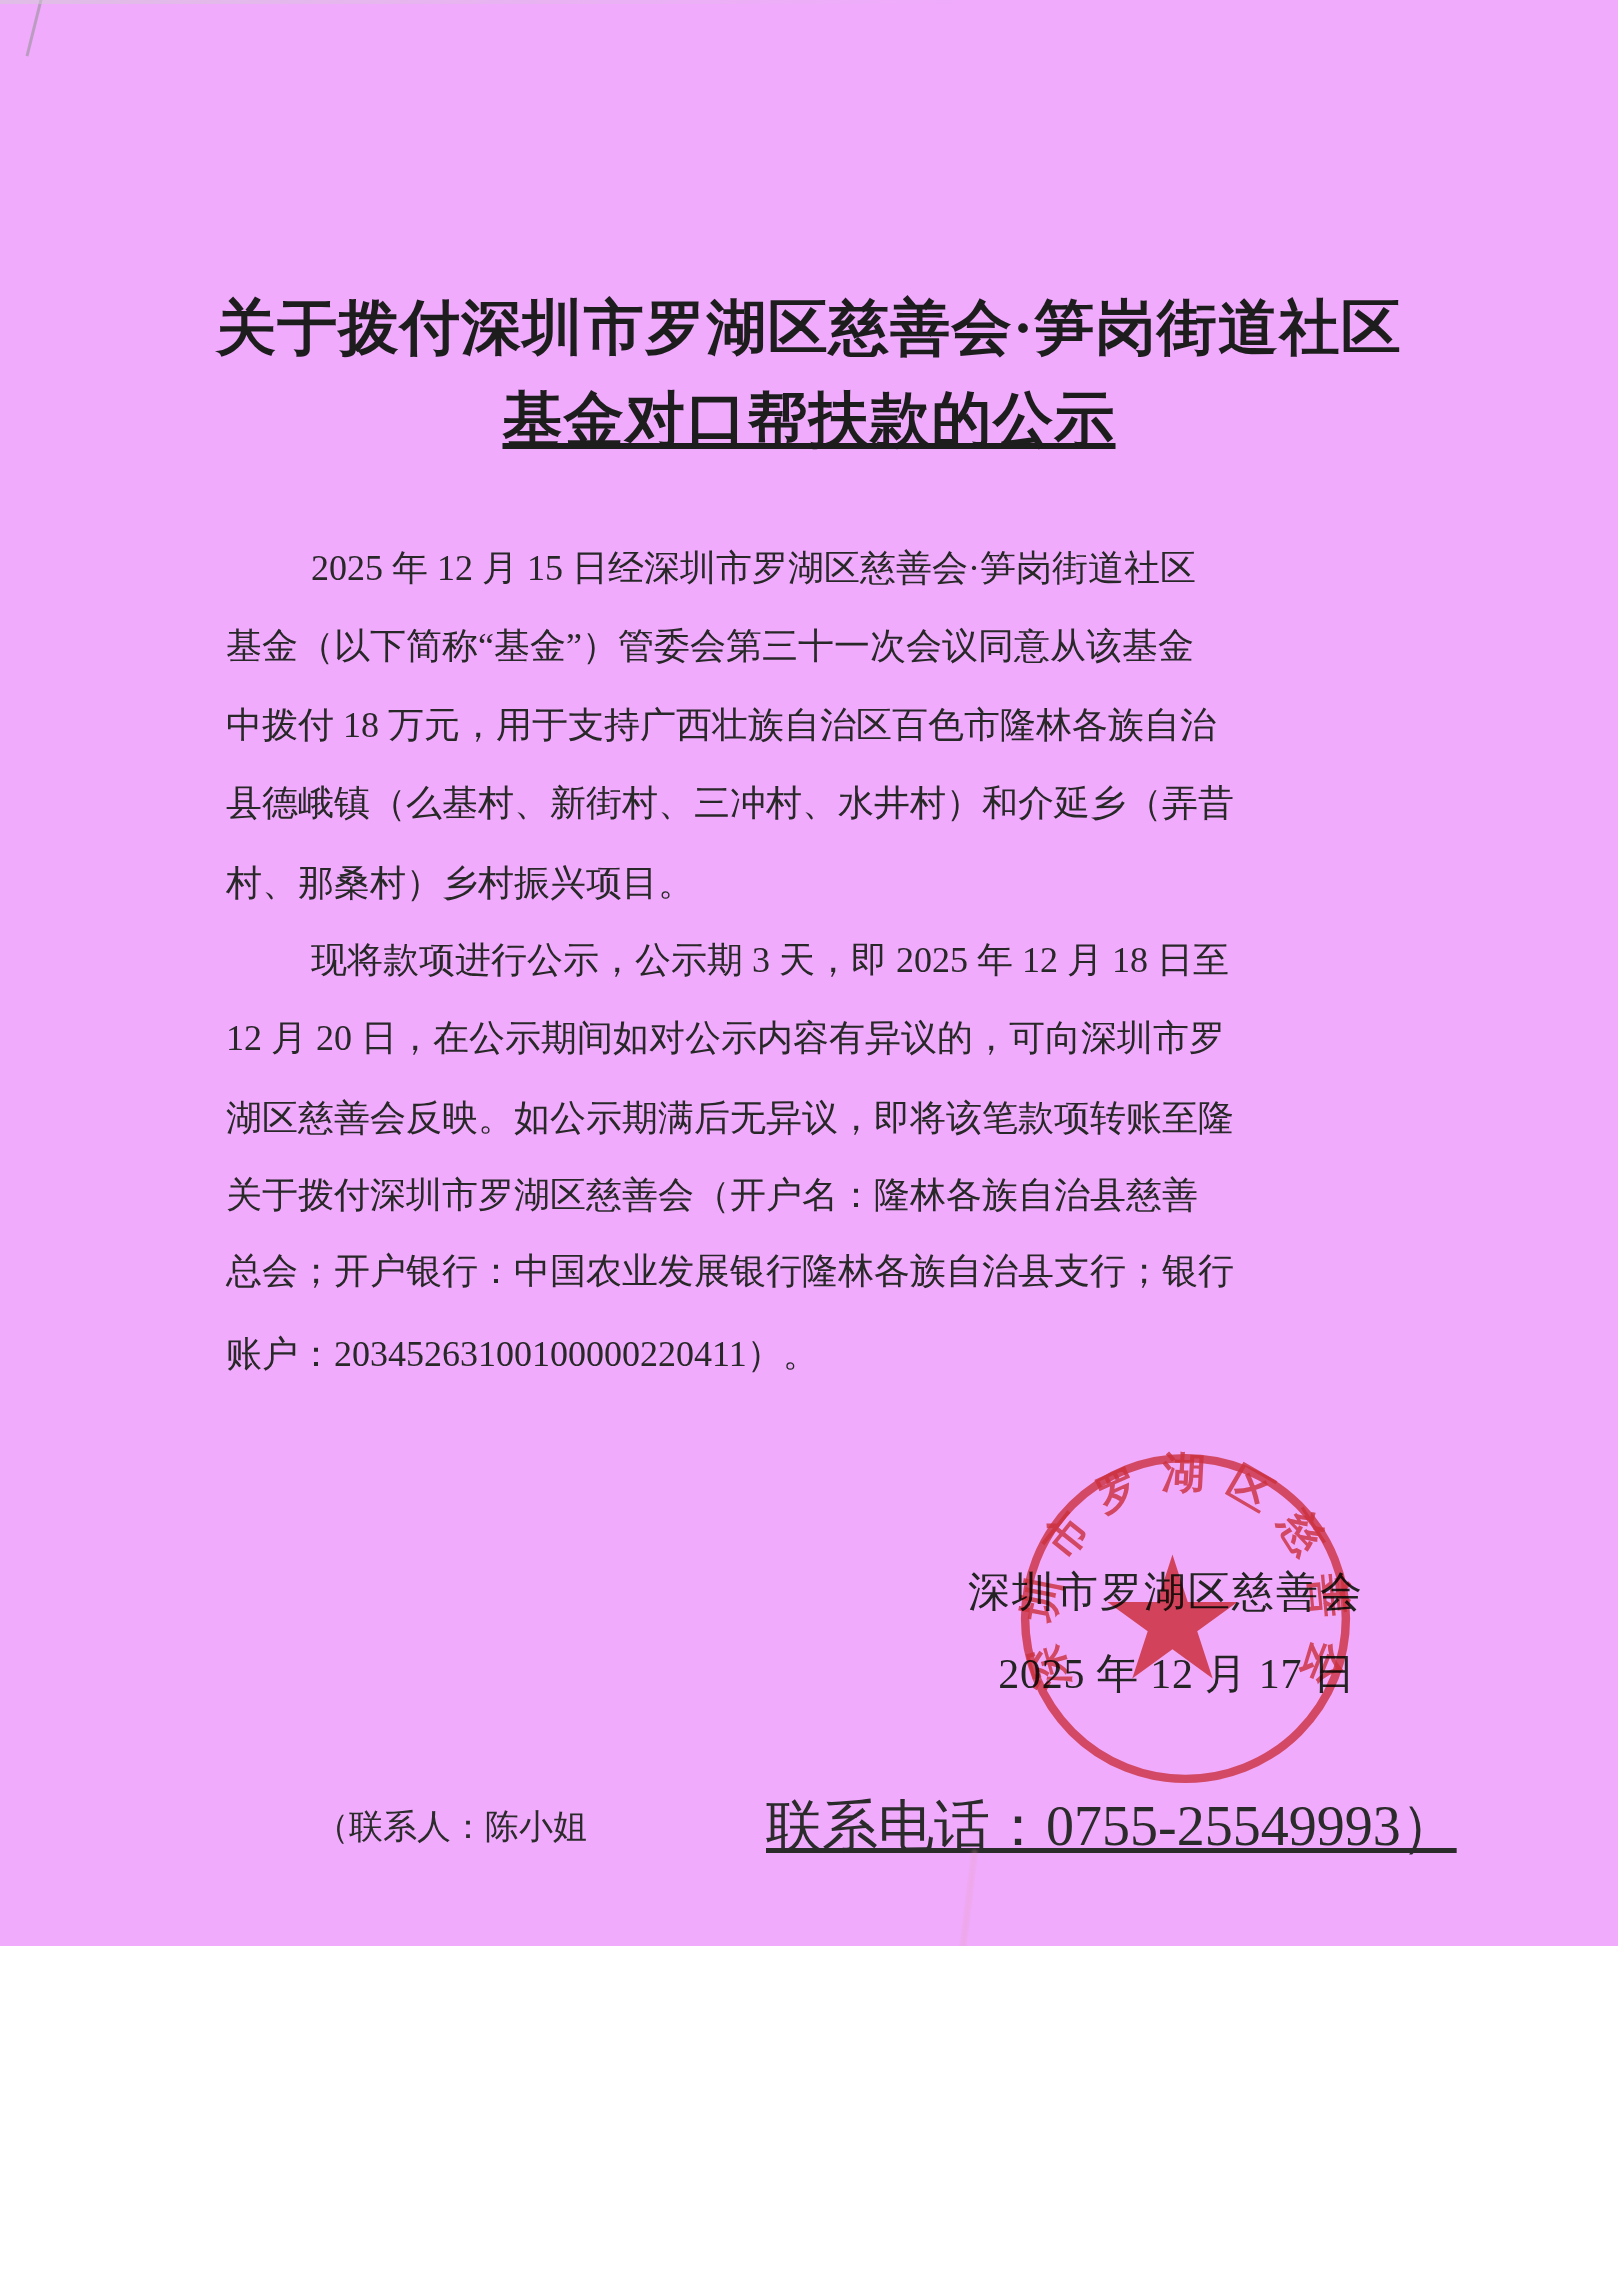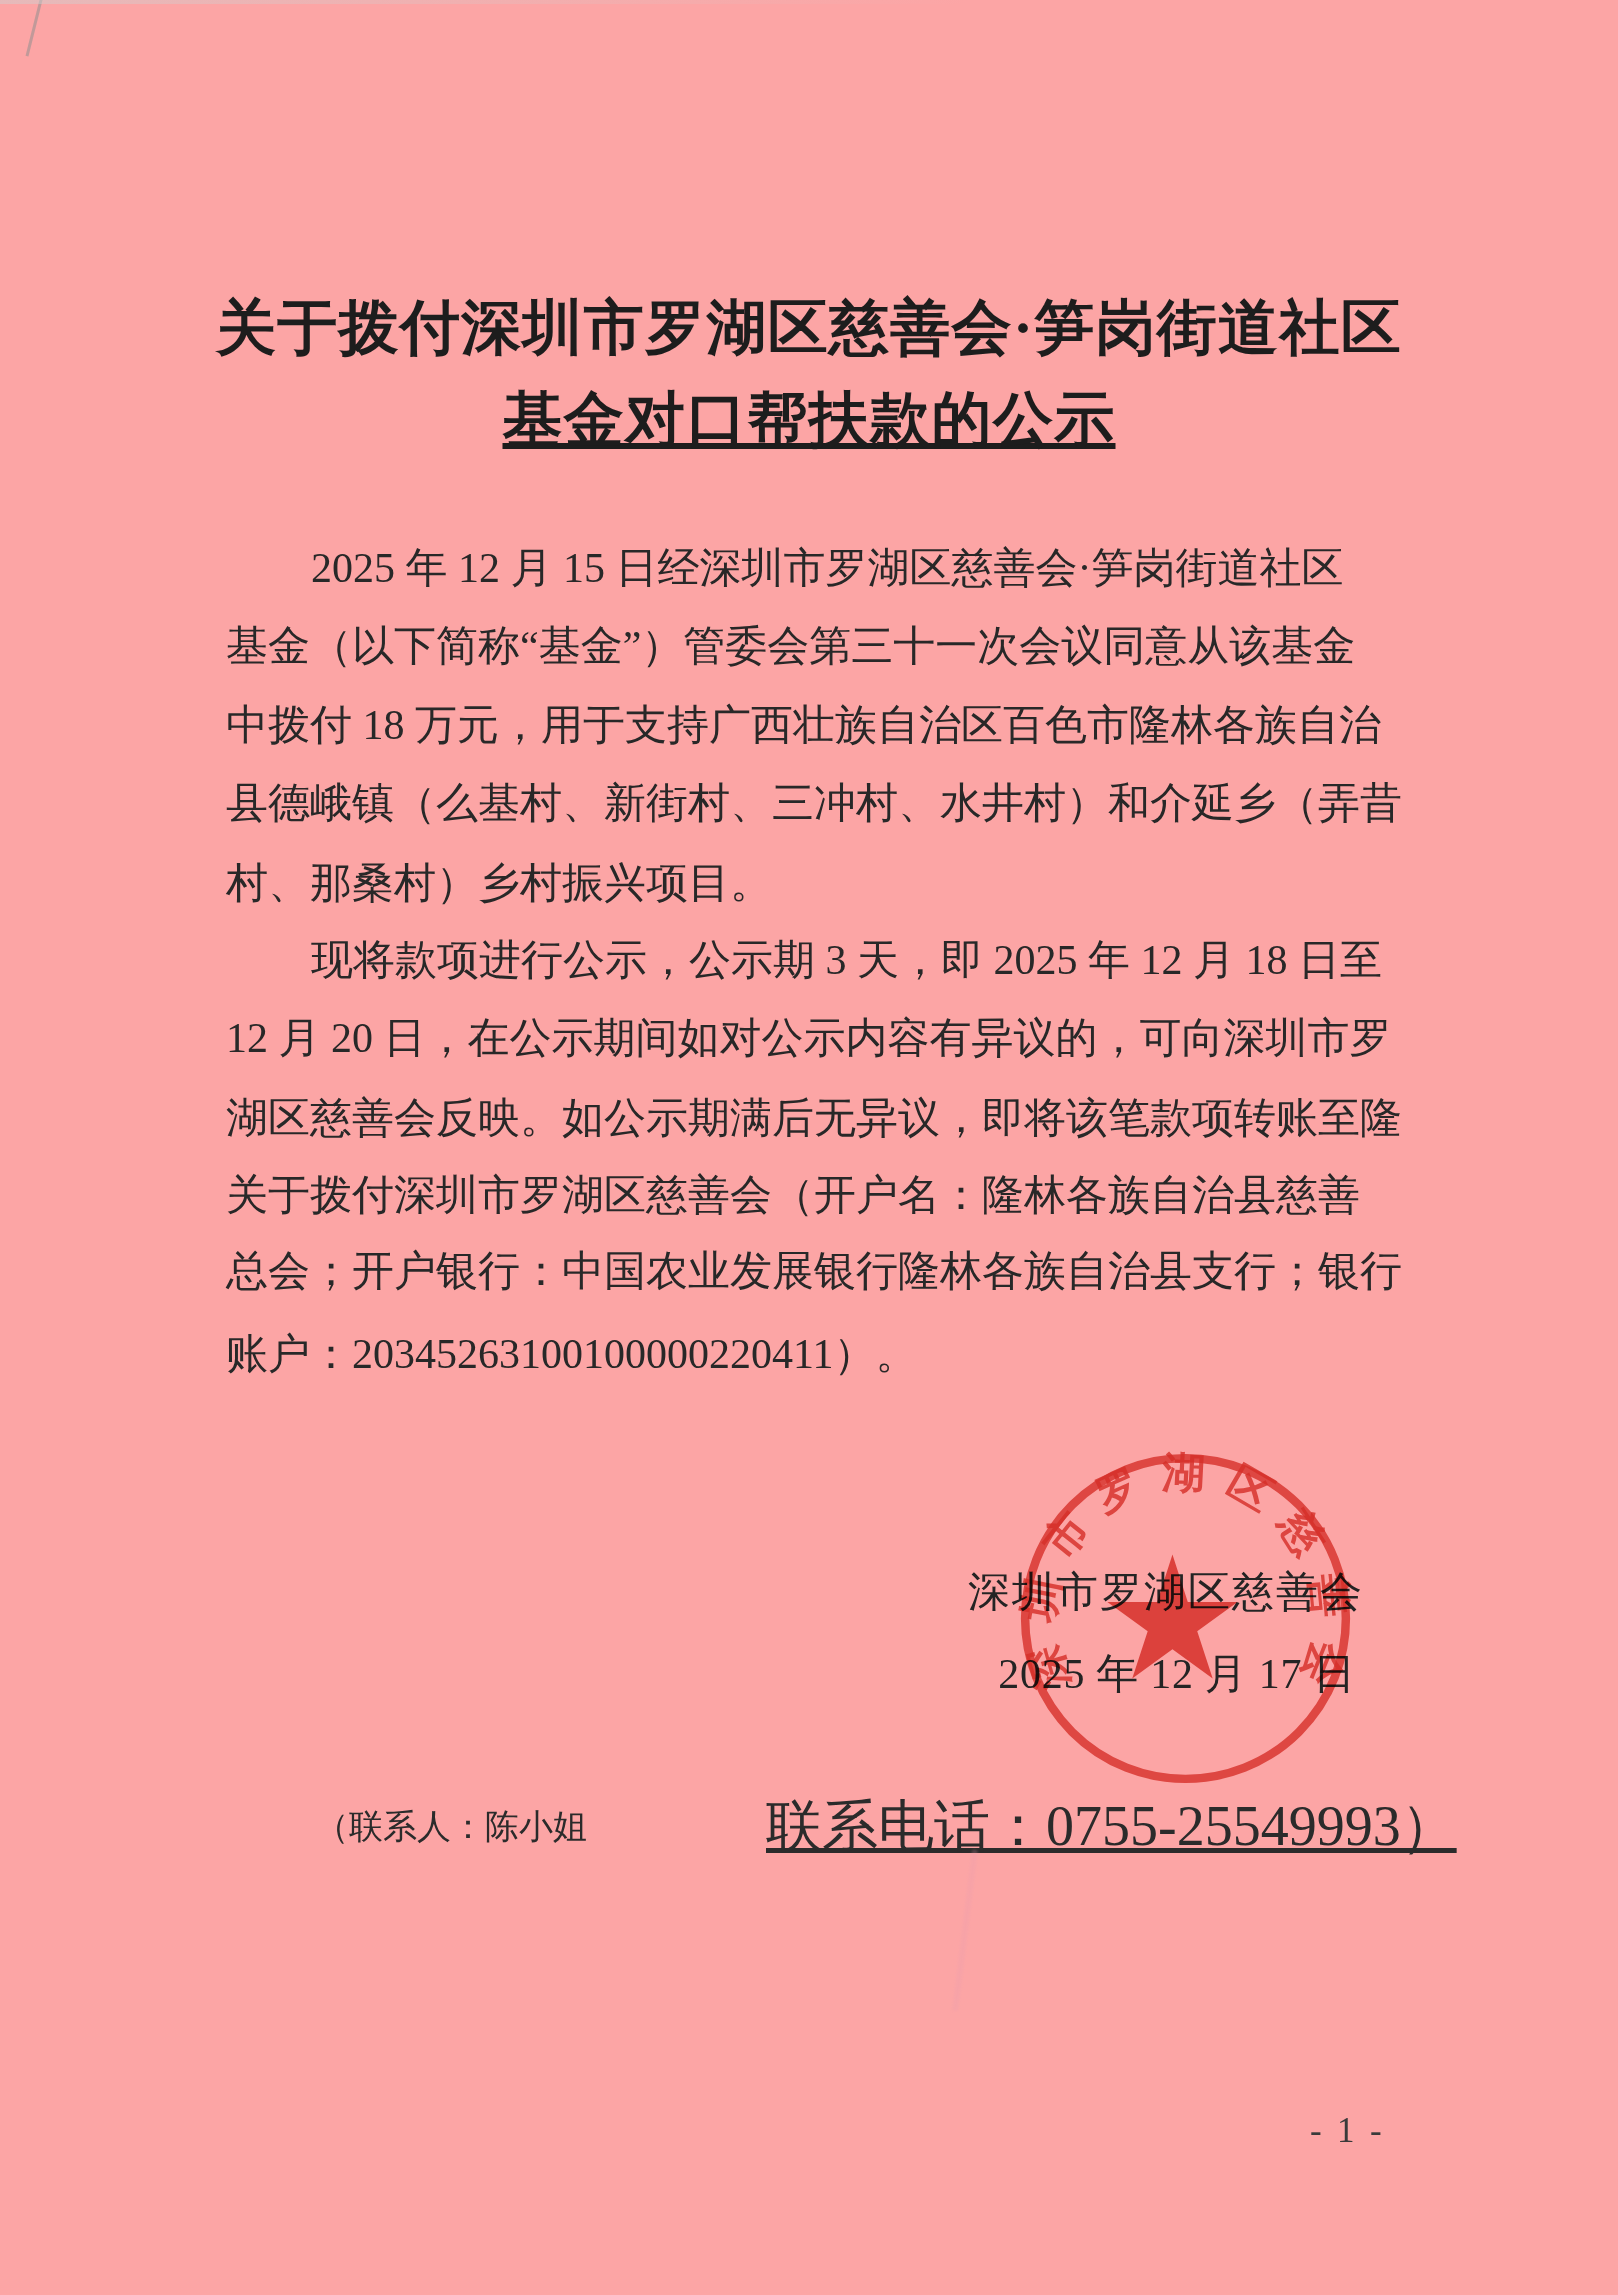--- a/index.html
+++ b/index.html
@@ -1,19 +1,19 @@
 <!DOCTYPE html>
 <html style="font-size:10.4px"><head>
 <meta charset="utf-8">
 <style>
   html,body{margin:0;padding:0;background:#ffffff;}
   .page{
     position:relative;
-    width:1618px;height:2295px;
-    background:#fca5a5;
+    width:1618px;height:1946px;
+    background:#f0abfc;
     overflow:hidden;
     font-family:"Liberation Serif","DejaVu Serif",serif;
     color:#2b2b2b;
   }
   
   .edge-mark{
     position:absolute;left:33px;top:-5.2px;width:3.3px;height:62px;
     background:#8f8f8f;opacity:.55;transform:rotate(14deg);
   }
   .top-shade{
@@ -28,21 +28,21 @@
   }
   .title-line{
     position:absolute;left:0;width:1618px;height:85px;line-height:85px;
     text-align:center;font-weight:700;font-size:60px;color:#1d1d1d;
     letter-spacing:1.3px;white-space:nowrap;
   }
   .t1{top:286px;}
   .t2{top:378px;text-decoration:underline;}
   .line{
     position:absolute;left:226px;width:1193px;height:79px;line-height:79px;
-    font-size:42px;white-space:nowrap;color:#282828;
+    font-size:36px;white-space:nowrap;color:#282828;
   }
   .indent{text-indent:85px;}
   .sig{
     position:absolute;height:79px;line-height:79px;font-size:42px;
     white-space:nowrap;color:#242424;
   }
   .sig-org{top:1553px;right:254px;letter-spacing:2px;}
   .sig-date{top:1635px;right:262px;letter-spacing:0.7px;}
   .contact-left{position:absolute;left:315px;top:1787px;height:79px;line-height:79px;font-size:34px;white-space:nowrap;}
   .contact-right{position:absolute;left:766px;top:1787px;height:79px;line-height:79px;font-size:56px;white-space:nowrap;text-decoration:underline;}

